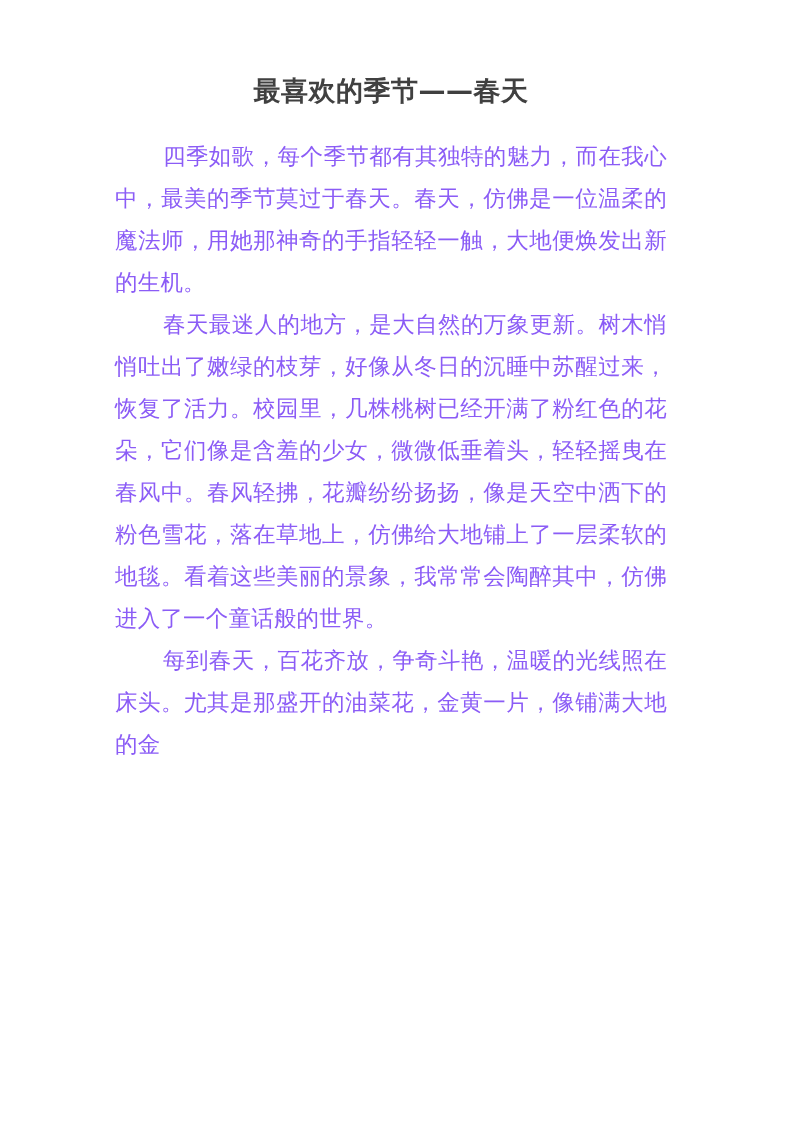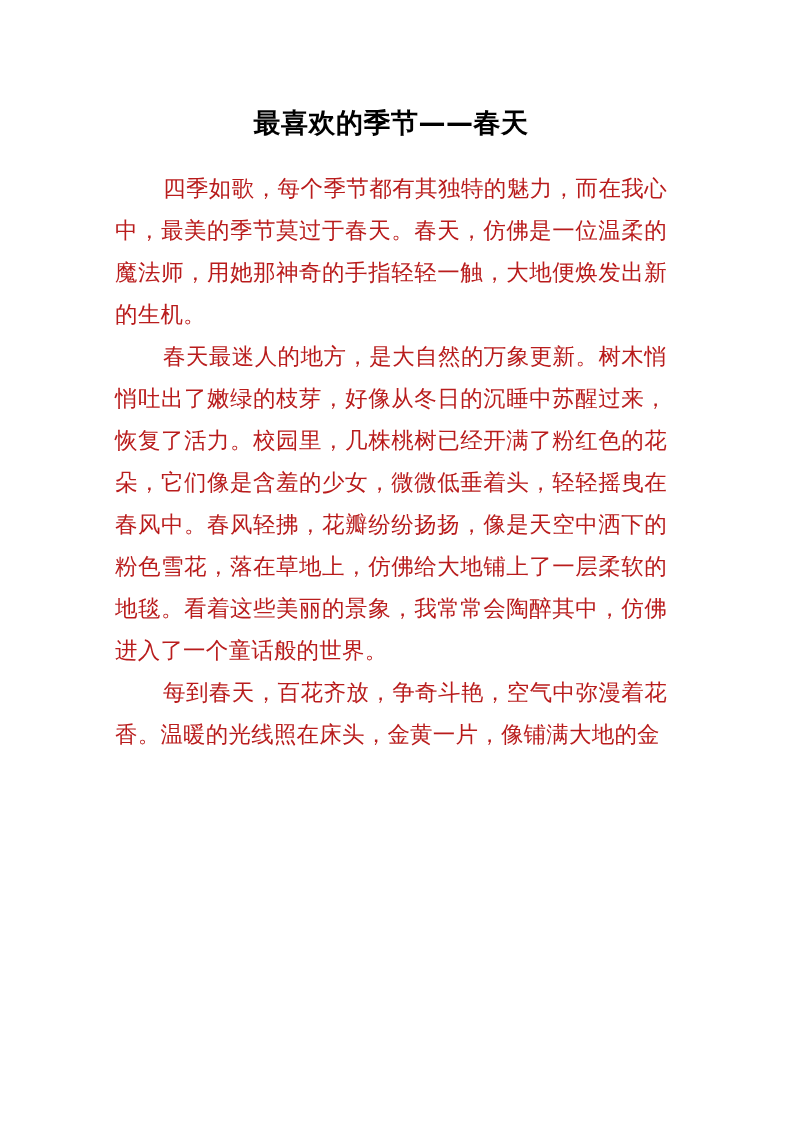--- a/index.html
+++ b/index.html
@@ -22,37 +22,37 @@
     left: 115px;
     top: 0;
     width: 552px;
   }
 
   .doc-title {
     font-family: "DejaVu Sans", "Liberation Sans", sans-serif;
     font-weight: bold;
     font-size: 27px;
     line-height: 34px;
-    color: #000000;
+    color: #404040;
     text-align: center;
     letter-spacing: 0.5px;
     margin: 0;
-    padding-top: 106px;
+    padding-top: 74px;
     white-space: nowrap;
   }
 
   .body-block {
     padding-top: 27px;
   }
 
   .para {
     font-family: "DejaVu Serif", "Liberation Serif", serif;
     font-size: 22.5px;
     line-height: 42px;
-    color: #b91c1c;
+    color: #8b5cf6;
     text-align: justify;
     text-justify: inter-character;
     text-indent: 48px;
     margin: 0;
     word-break: break-all;
     letter-spacing: 0.2px;
   }
 
   .para.last-partial {
     
@@ -62,17 +62,17 @@
 <body>
 
 <div class="page">
   <div class="content">
 
     <h1 class="doc-title">最喜欢的季节——春天</h1>
 
     <div class="body-block">
       <p class="para">四季如歌，每个季节都有其独特的魅力，而在我心中，最美的季节莫过于春天。春天，仿佛是一位温柔的魔法师，用她那神奇的手指轻轻一触，大地便焕发出新的生机。</p>
       <p class="para">春天最迷人的地方，是大自然的万象更新。树木悄悄吐出了嫩绿的枝芽，好像从冬日的沉睡中苏醒过来，恢复了活力。校园里，几株桃树已经开满了粉红色的花朵，它们像是含羞的少女，微微低垂着头，轻轻摇曳在春风中。春风轻拂，花瓣纷纷扬扬，像是天空中洒下的粉色雪花，落在草地上，仿佛给大地铺上了一层柔软的地毯。看着这些美丽的景象，我常常会陶醉其中，仿佛进入了一个童话般的世界。</p>
-      <p class="para last-partial">每到春天，百花齐放，争奇斗艳，空气中弥漫着花香。温暖的光线照在床头，金黄一片，像铺满大地的金</p>
+      <p class="para last-partial">每到春天，百花齐放，争奇斗艳，温暖的光线照在床头。尤其是那盛开的油菜花，金黄一片，像铺满大地的金</p>
     </div>
 
   </div>
 </div>
 
 </body></html>

